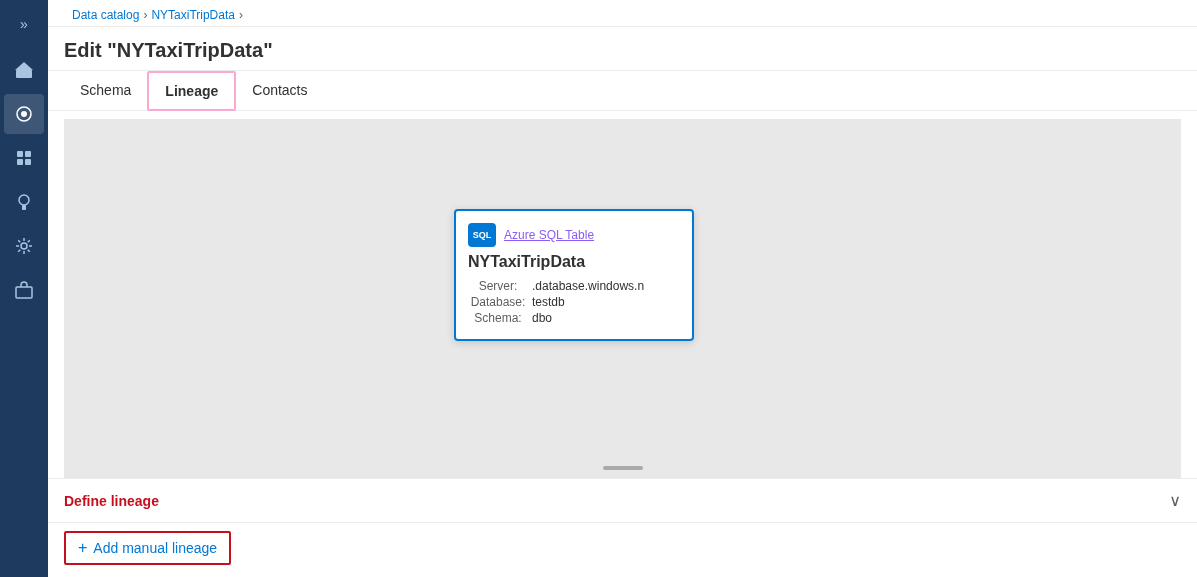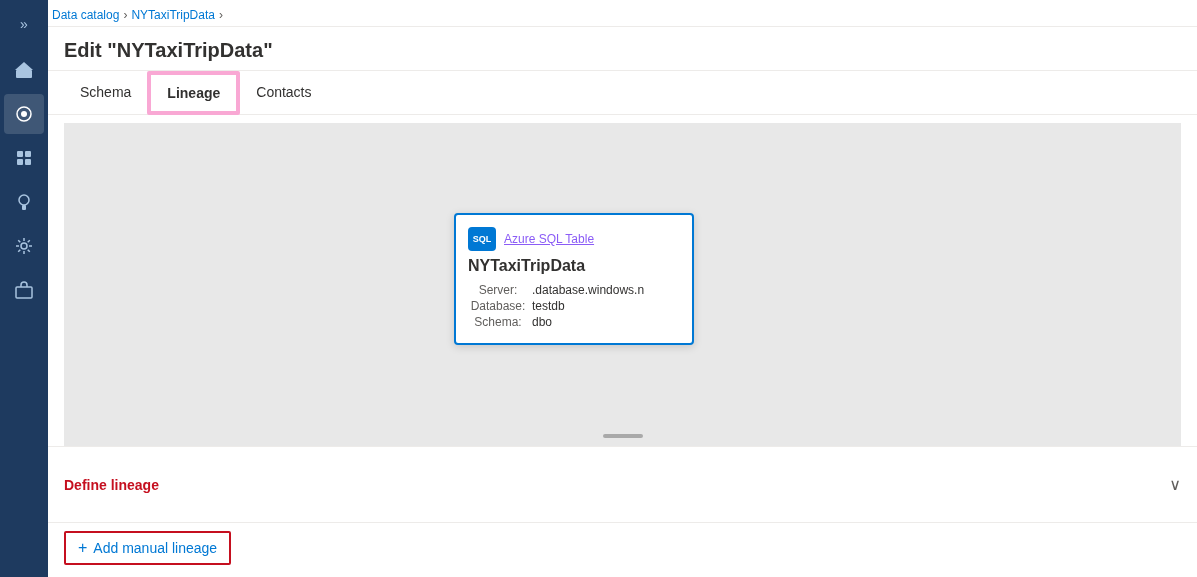--- a/index.html
+++ b/index.html
@@ -32,21 +32,21 @@
     
     .main {
       flex: 1;
       display: flex;
       flex-direction: column;
       overflow: hidden;
     }
 
     
     .breadcrumb {
-      padding: 8px 4px 4px;
+      padding: 8px 24px 4px;
       font-size: 12px;
       color: #0078d4;
       display: flex;
       align-items: center;
       gap: 4px;
       border-bottom: 1px solid #edebe9;
       background: #fff;
     }
     .breadcrumb span { color: #323130; }
     .breadcrumb a { color: #0078d4; text-decoration: none; cursor: pointer; }
@@ -77,21 +77,21 @@
       padding: 10px 16px;
       cursor: pointer;
       font-size: 14px;
       color: #323130;
       border-bottom: 2px solid transparent;
       margin-bottom: -1px;
     }
     .tab.active {
       color: #323130;
       font-weight: 600;
-      border: 4px solid #f9a8d4;
+      border: 2px solid #f9a8d4;
       border-radius: 2px;
       margin-bottom: -1px;
       background: #fff;
     }
 
     
     .lineage-canvas {
       flex: 1;
       background: #e8e8e8;
       position: relative;
@@ -170,21 +170,21 @@
 
     
     .bottom-panel {
       background: #fff;
       border-top: 1px solid #edebe9;
     }
     .define-lineage-header {
       display: flex;
       align-items: center;
       justify-content: space-between;
-      padding: 28px 16px;
+      padding: 12px 16px;
       cursor: pointer;
     }
     .define-lineage-title {
       font-size: 14px;
       font-weight: 600;
       color: #c50f1f;
     }
     .chevron-icon {
       color: #605e5c;
       font-size: 16px;

